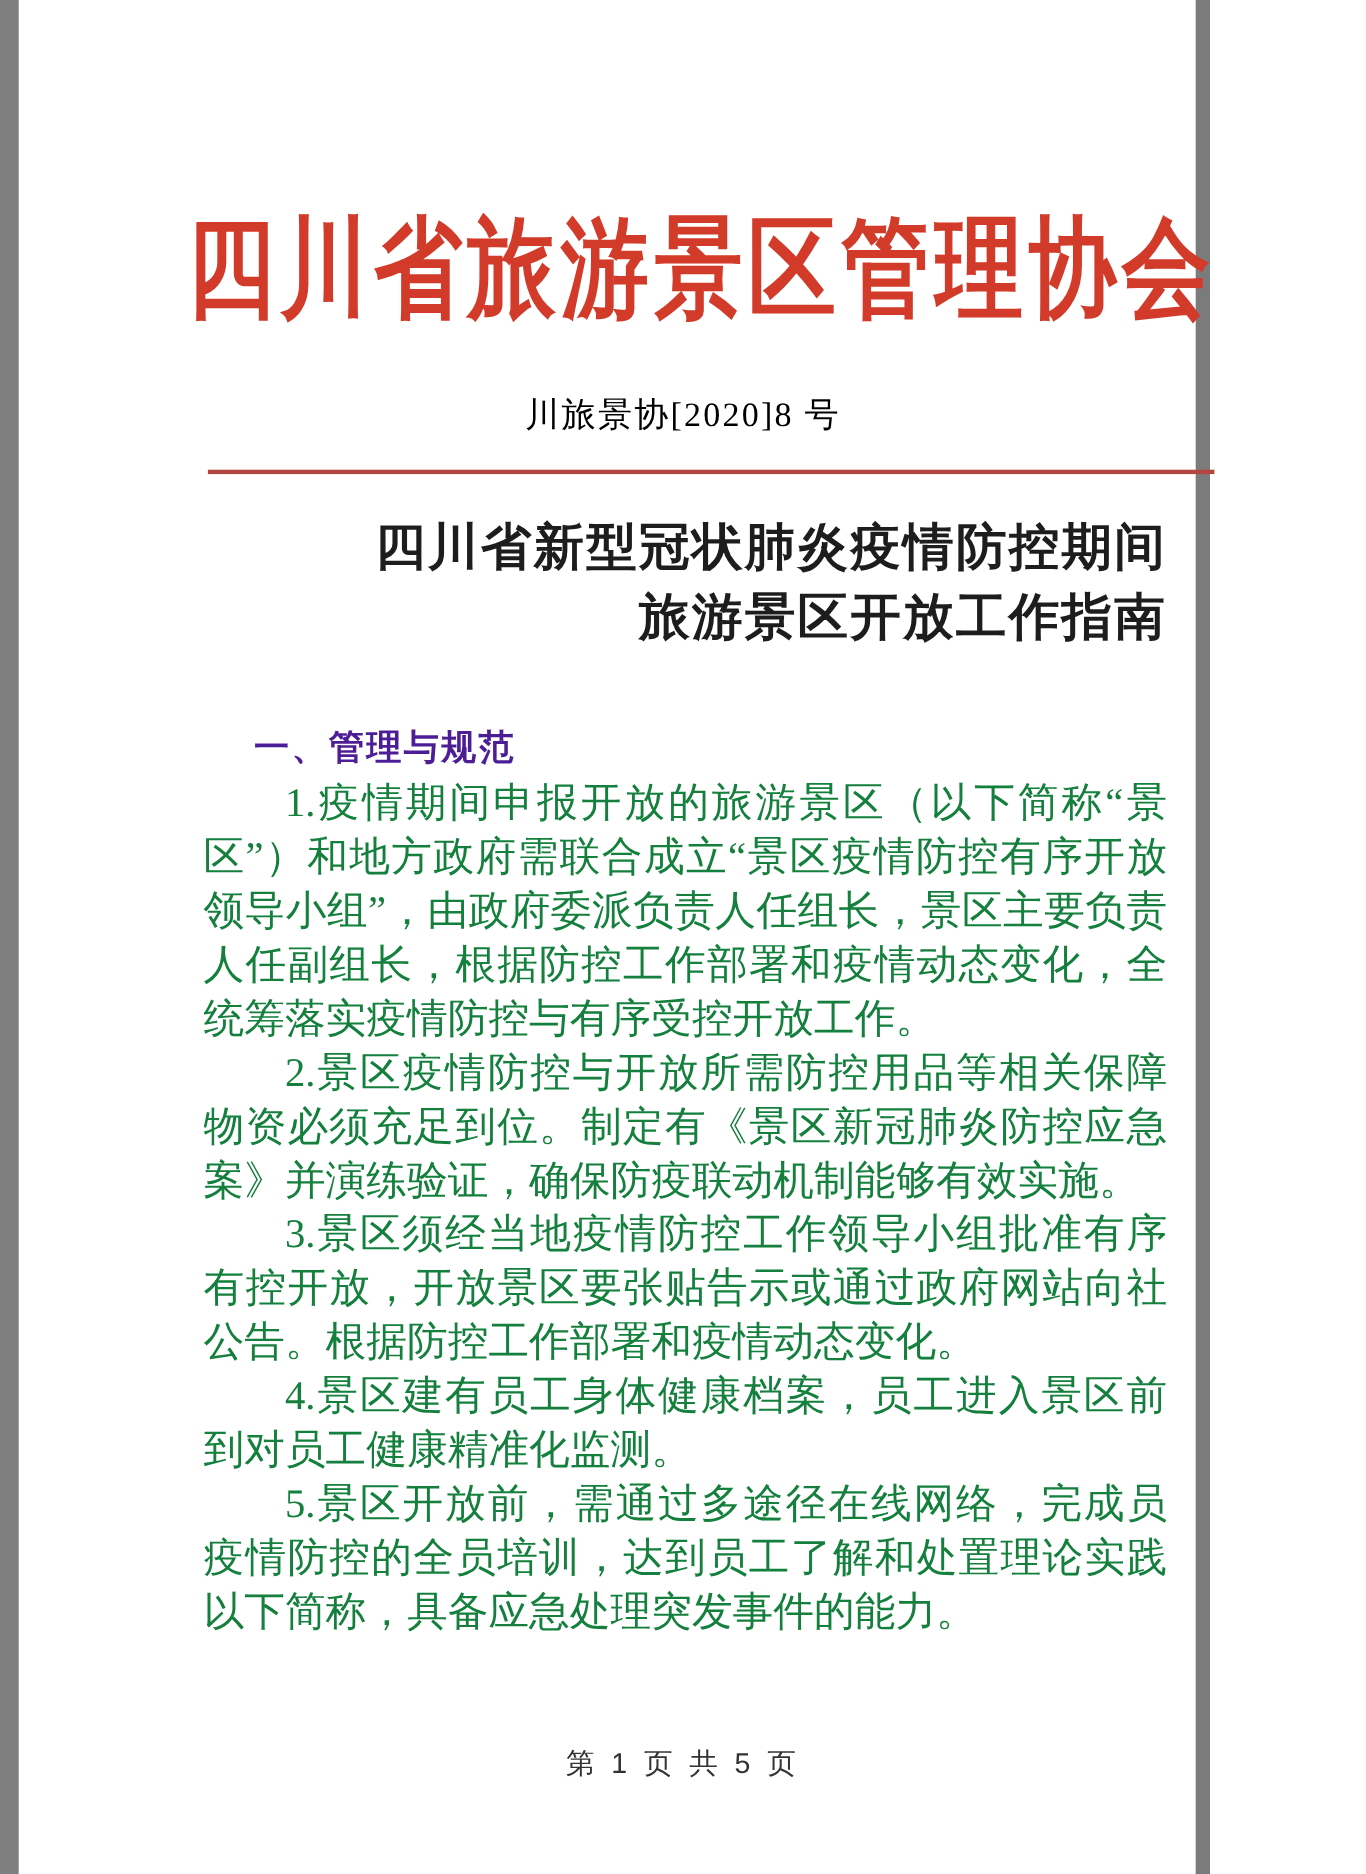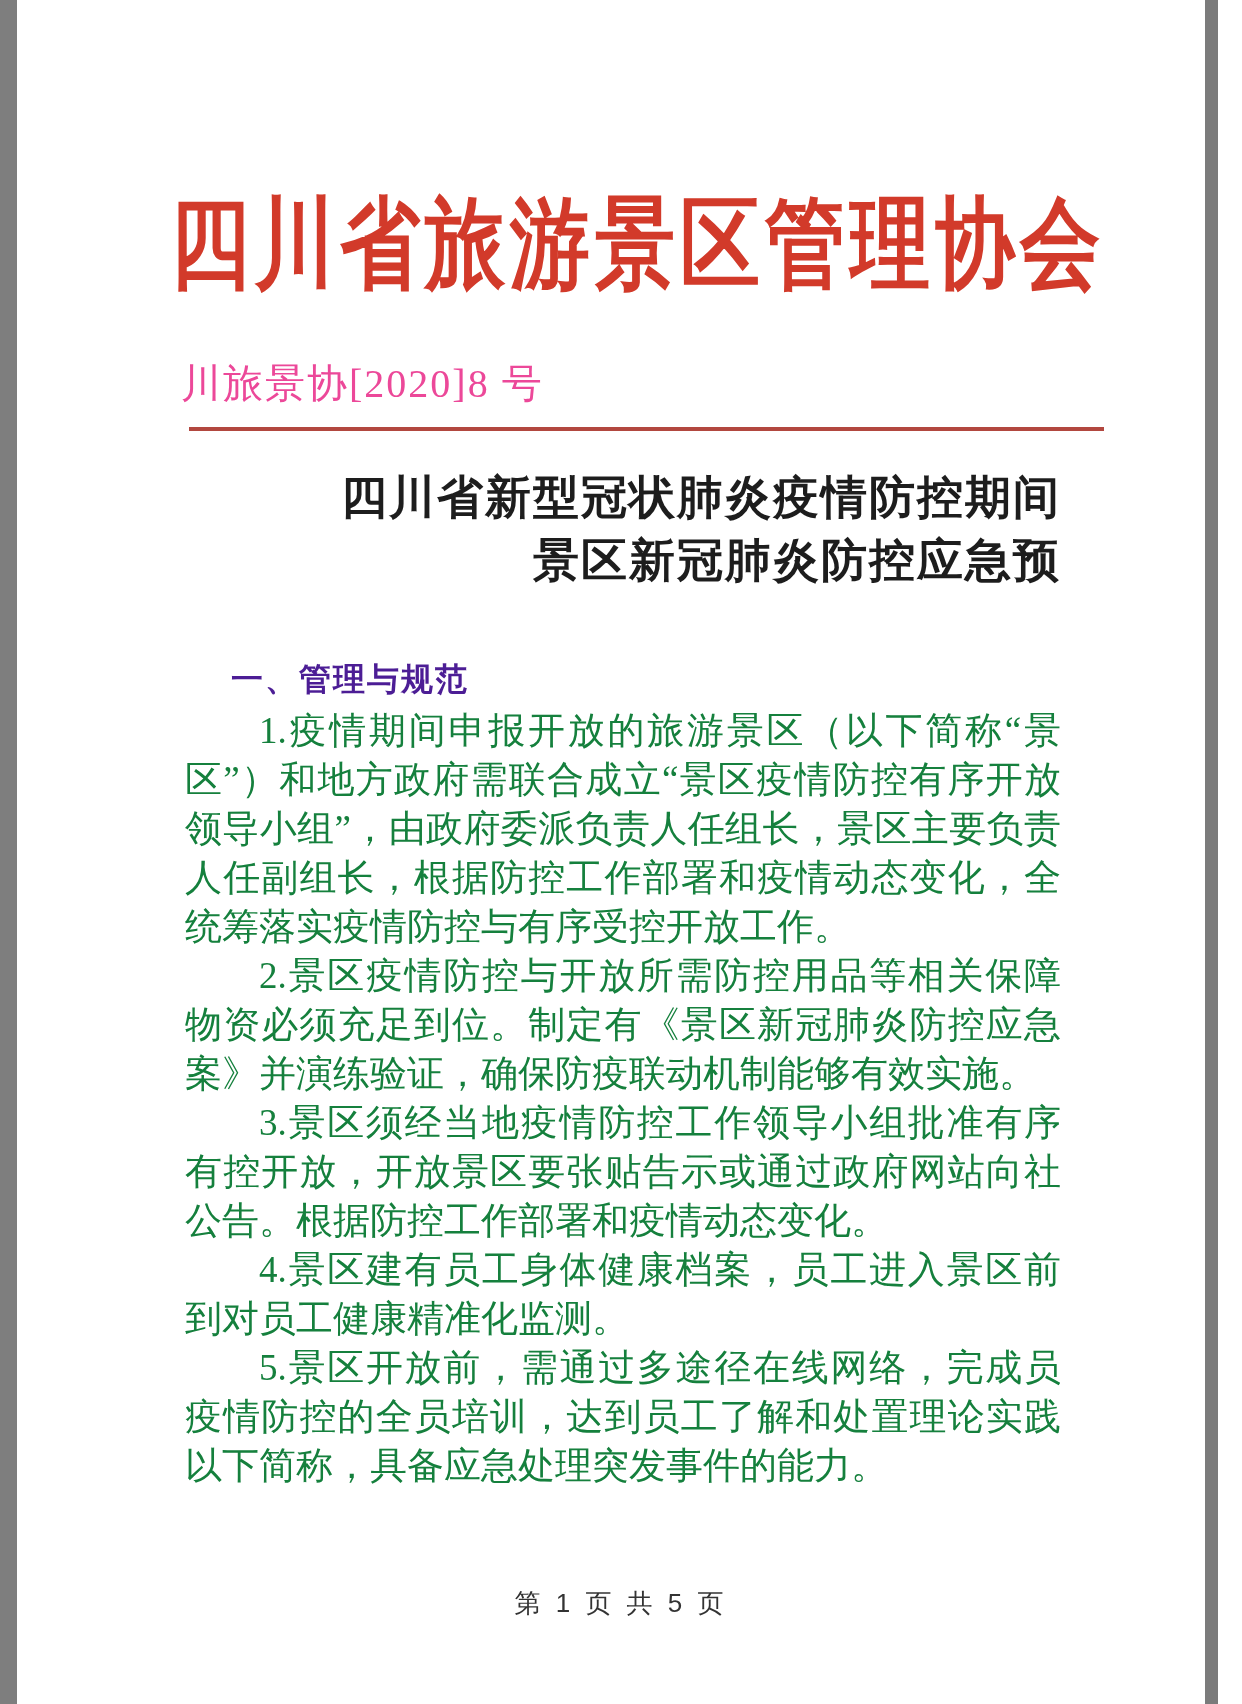--- a/index.html
+++ b/index.html
@@ -4,21 +4,21 @@
 <style>
   html, body { margin: 0; padding: 0; }
   body {
     width: 1242px; height: 1704px;
     background: #ffffff;
     font-family: "Liberation Serif", serif;
     overflow: hidden;
   }
   .page {
     position: relative;
-    width: 1218px; height: 1704px;
+    width: 1100px; height: 1704px;
     background: #ffffff;
   }
   .edge-bar {
     position: absolute; top: 0; height: 100%;
     background: #7e7e7e;
   }
   .edge-bar.left  { left: 0;  width: 17px; }
   .edge-bar.right { right: 0; width: 13px; background: #7b7b7b; }
 
   .letterhead {
@@ -30,24 +30,24 @@
     font-size: 80px;
     letter-spacing: 5px;
     color: #d23a2a;
     transform: scaleY(1.25);
     transform-origin: center top;
     white-space: nowrap;
   }
   .doc-number {
     position: absolute;
     left: 181px; width: 880px; top: 356px;
-    text-align: left;
-    font-size: 40px;
+    text-align: center;
+    font-size: 31px;
     letter-spacing: 2px;
-    color: #ec4899;
+    color: #000000;
     font-family: "Liberation Serif", serif;
   }
   .red-rule {
     position: absolute;
     left: 189px; top: 427px;
     width: 915px; height: 4px;
     background: #b2473f;
   }
   .doc-title {
     position: absolute;
@@ -104,21 +104,21 @@
   <div class="edge-bar right"></div>
 
   <div class="letterhead">四川省旅游景区管理协会</div>
 
   <div class="doc-number">川旅景协[2020]8 号</div>
 
   <div class="red-rule"></div>
 
   <div class="doc-title">
     <div>四川省新型冠状肺炎疫情防控期间</div>
-    <div>景区新冠肺炎防控应急预</div>
+    <div>旅游景区开放工作指南</div>
   </div>
 
   <div class="section-heading">一、管理与规范</div>
 
   <div class="doc-body">
       <div>
         <div class="line first">1.疫情期间申报开放的旅游景区（以下简称“景</div>
         <div class="line">区”）和地方政府需联合成立“景区疫情防控有序开放</div>
         <div class="line">领导小组”，由政府委派负责人任组长，景区主要负责</div>
         <div class="line">人任副组长，根据防控工作部署和疫情动态变化，全面</div>

